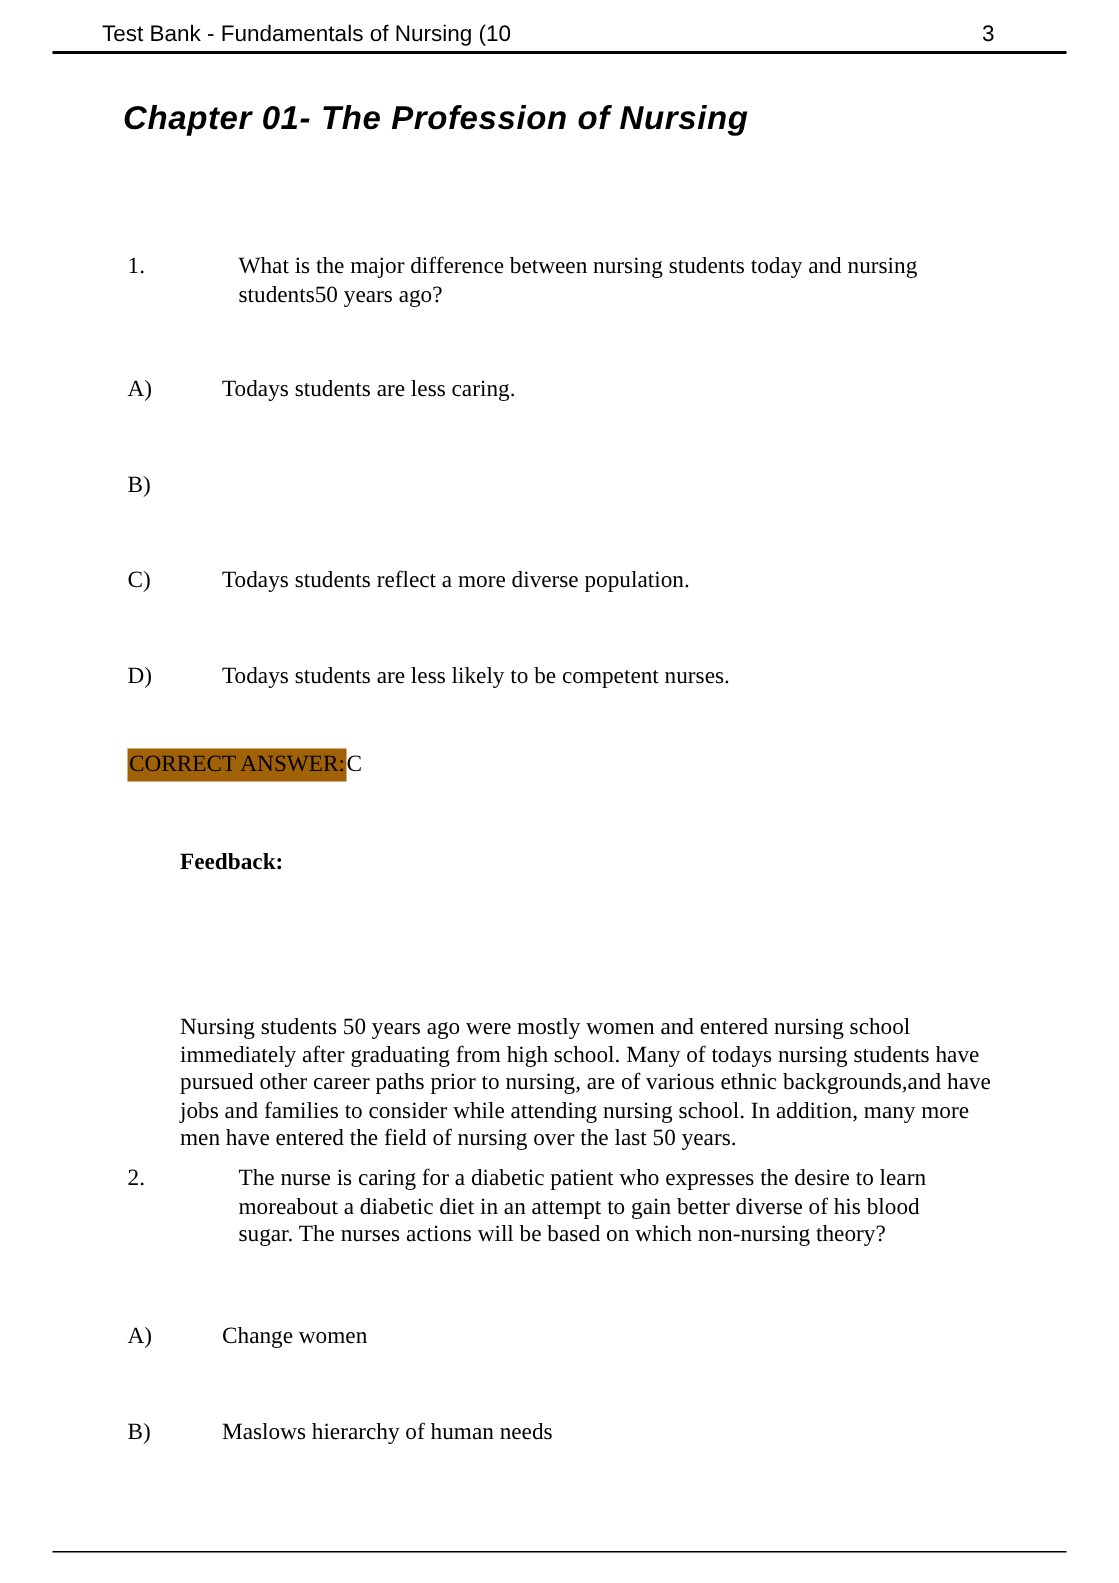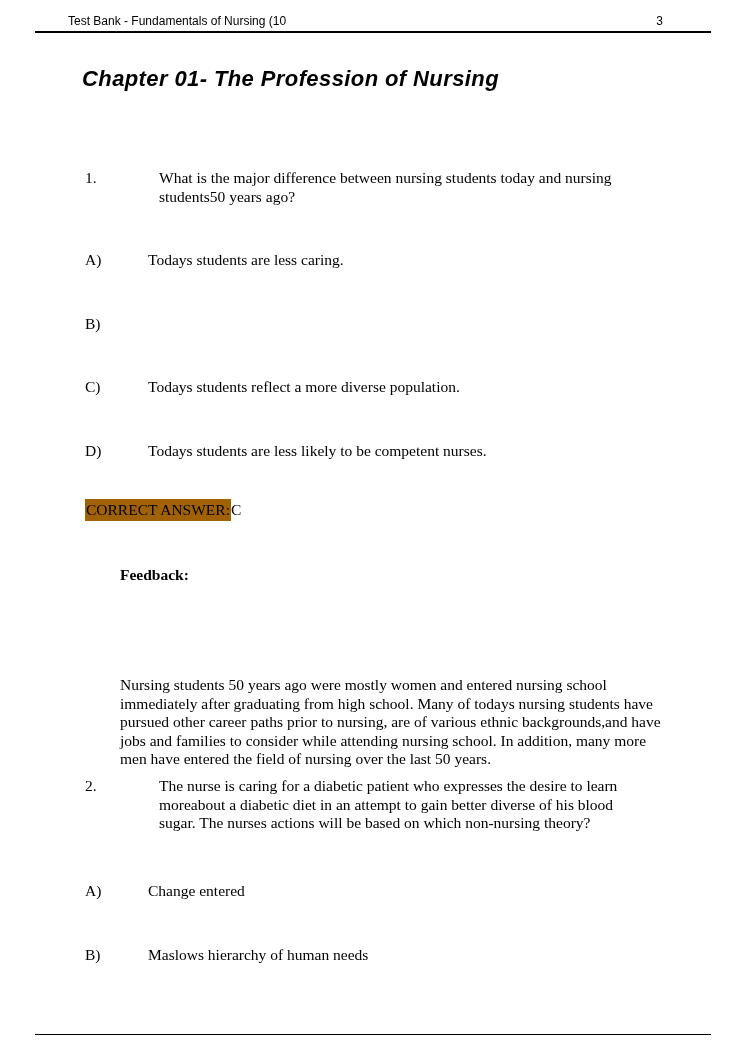--- a/index.html
+++ b/index.html
@@ -19,21 +19,21 @@
     position: absolute;
     top: 14px;
     left: 35px;
     width: 676px;
     border-bottom: 2px solid #000;
     display: flex;
     justify-content: space-between;
     align-items: flex-end;
     padding: 0 48px 3px 33px;
     font-family: "Liberation Sans", sans-serif;
-    font-size: 12px;
+    font-size: 15px;
   }
 
   
   .chapter-title {
     position: absolute;
     top: 66px;
     left: 82px;
     margin: 0;
     font-family: Liberation Sans, sans-serif;
     font-size: 22px;
@@ -140,21 +140,21 @@
 
 <div class="feedback-para body-text">Nursing students 50 years ago were mostly women and entered nursing school immediately after graduating from high school. Many of todays nursing students have pursued other career paths prior to nursing, are of various ethnic backgrounds,and have jobs and families to consider while attending nursing school. In addition, many more men have entered the field of nursing over the last 50 years.</div>
 
 <div class="q-row body-text q2">
   <span class="q-num">2.</span>
   <span class="q-text">The nurse is caring for a diabetic patient who expresses the desire to learn moreabout a diabetic diet in an attempt to gain better diverse of his blood sugar. The nurses actions will be based on which non-nursing theory?</span>
 </div>
 
 <div class="opt-row body-text q2-a">
   <span class="opt-letter">A)</span>
-  <span class="opt-text">Change entered</span>
+  <span class="opt-text">Change women</span>
 </div>
 
 <div class="opt-row body-text q2-b">
   <span class="opt-letter">B)</span>
   <span class="opt-text">Maslows hierarchy of human needs</span>
 </div>
 
 <div class="page-footer-line"></div>
 
 </body></html>

